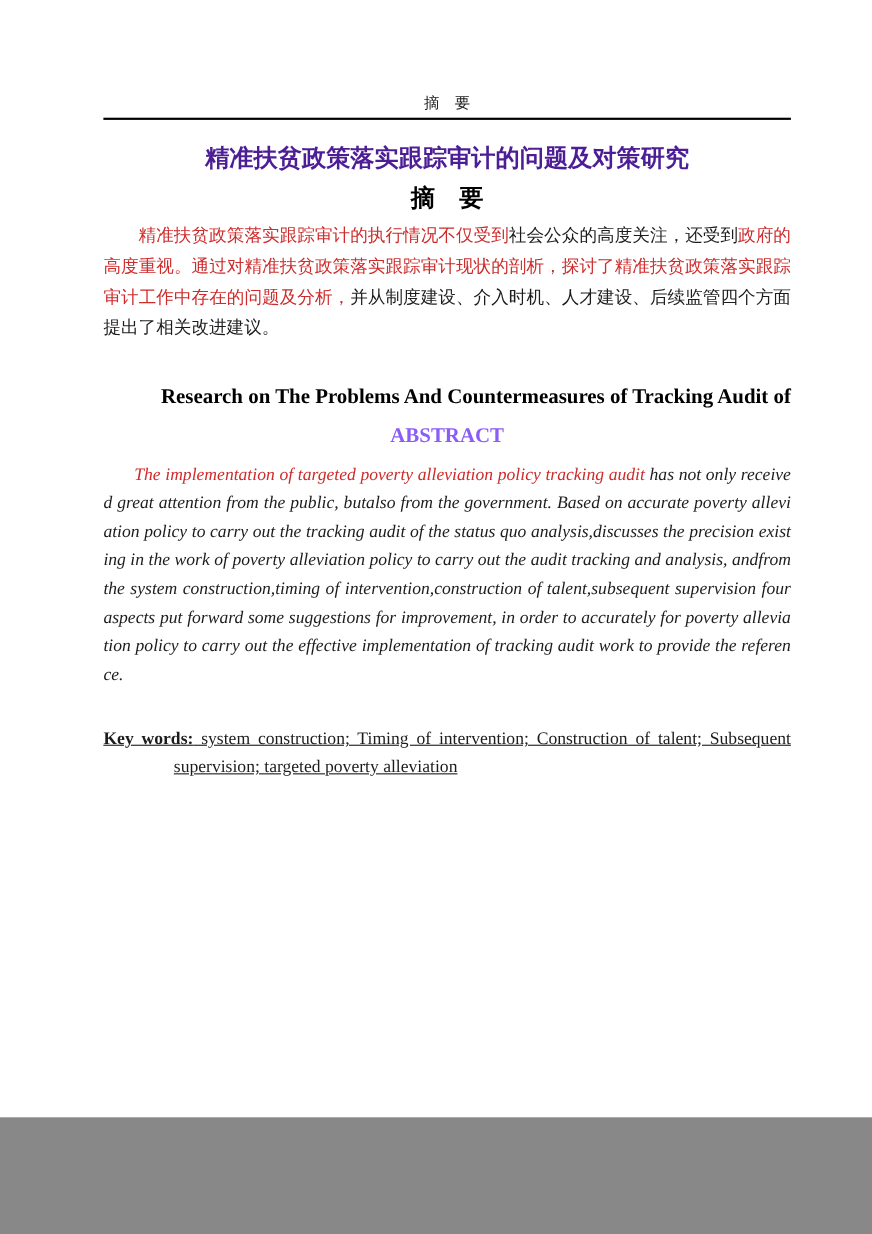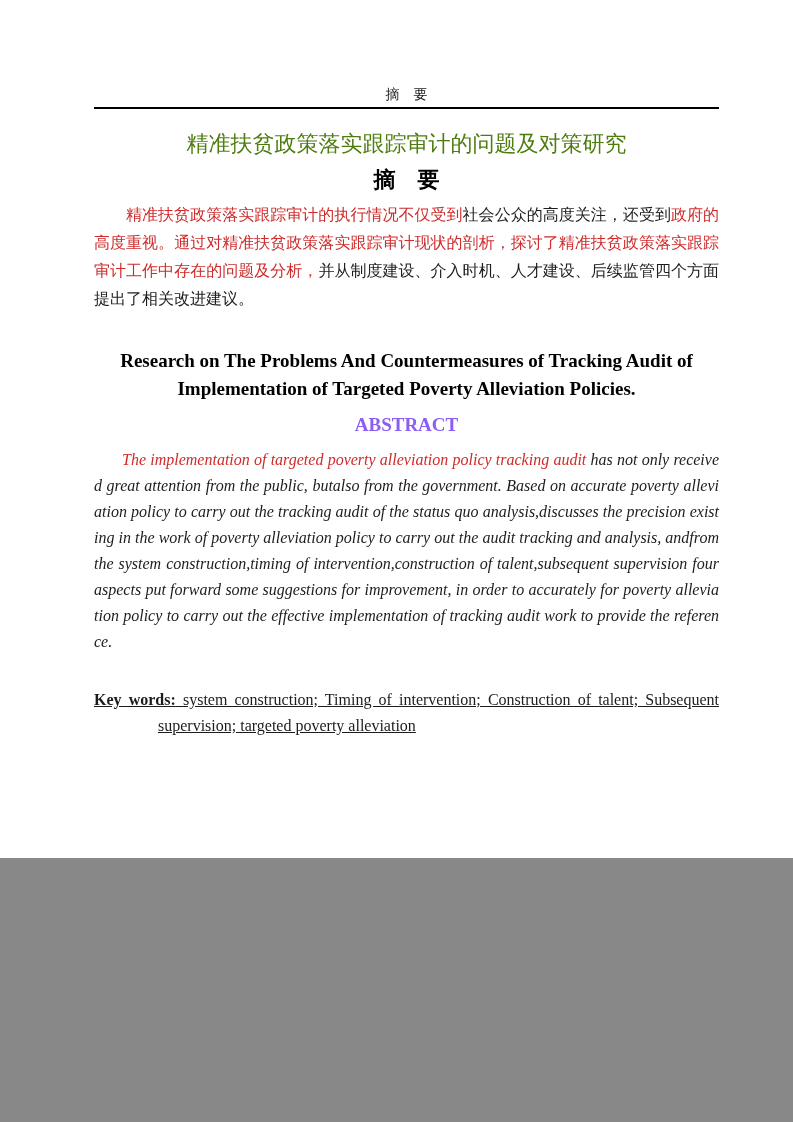--- a/index.html
+++ b/index.html
@@ -1,19 +1,19 @@
 <!DOCTYPE html>
 <html><head>
 <meta charset="utf-8">
 <style>
   html, body { margin: 0; padding: 0; background: #888; }
   .page {
     position: relative;
     width: 793px;
-    height: 858px;
+    height: 1016px;
     margin: 0 auto;
     background: #ffffff;
     overflow: hidden;
     font-family: "Liberation Serif", "DejaVu Serif", serif;
     color: #1c1c1c;
   }
   .content {
     padding: 86px 74px 0 94px; 
   }
   .running-head {
@@ -25,24 +25,24 @@
   }
   .rule {
     border: none;
     border-top: 2px solid #000;
     margin: 3px 0 0 0;
   }
   .cn-title {
     margin: 20px 0 0 0;
     text-align: center;
     font-family: "Liberation Sans", "DejaVu Sans", sans-serif;
-    font-weight: normal;
+    font-weight: bold;
     font-size: 22px;
     line-height: 30px;
-    color: #4d7c0f;
+    color: #4c1d95;
   }
   .cn-abstract-heading {
     margin: 6px 0 0 0;
     text-align: center;
     font-family: "Liberation Sans", "DejaVu Sans", sans-serif;
     font-weight: bold;
     font-size: 22px;
     line-height: 30px;
     color: #000;
     white-space: pre;
@@ -57,21 +57,21 @@
   .cn-keywords {
     margin: 24px 0 0 0;
     font-size: 16px;
     line-height: 28px;
   }
   .cn-keywords b {
     font-family: "Liberation Sans", "DejaVu Sans", sans-serif;
   }
   .en-title {
     margin: 34px 0 0 0;
-    text-align: center;
+    text-align: right;
     font-weight: bold;
     font-size: 19px;
     line-height: 28px;
     color: #000;
   }
   .abstract-heading {
     margin: 8px 0 0 0;
     text-align: center;
     font-weight: bold;
     font-size: 19px;
@@ -110,21 +110,20 @@
 
     <h1 class="cn-title">精准扶贫政策落实跟踪审计的问题及对策研究</h1>
 
     <h2 class="cn-abstract-heading">摘　要</h2>
 
     <p class="cn-abstract"><span class="red">精准扶贫政策落实跟踪审计的执行情况不仅受到</span><span>社会公众的高度关注，还受到</span><span class="red">政府的高度重视。通过对精准扶贫政策落实跟踪审计现状的剖析，探讨了精准扶贫政策落实跟踪审计工作中存在的问题及分析，</span><span>并从制度建设、介入时机、人才建设、后续监管四个方面提出了相关改进建议。</span></p>
 
 
     <h2 class="en-title">
       <div>Research on The Problems And Countermeasures of Tracking Audit of</div>
-      <div>Implementation of Targeted Poverty Alleviation Policies.</div>
     </h2>
 
     <h3 class="abstract-heading">ABSTRACT</h3>
 
     <p class="en-abstract"><span class="red">The implementation of targeted poverty alleviation policy tracking audit</span><span> has not only received great attention from the public, butalso from the government. Based on accurate poverty alleviation policy to carry out the tracking audit of the status quo analysis,discusses the precision existing in the work of poverty alleviation policy to carry out the audit tracking and analysis, andfrom the system construction,timing of intervention,construction of talent,subsequent supervision four aspects put forward some suggestions for improvement, in order to accurately for poverty alleviation policy to carry out the effective implementation of tracking audit work to provide the reference.</span></p>
 
     <p class="en-keywords"><b>Key words:</b><span> system construction; Timing of intervention; Construction of talent; Subsequent supervision; targeted poverty alleviation</span></p>
 
   </div>
 </div>

